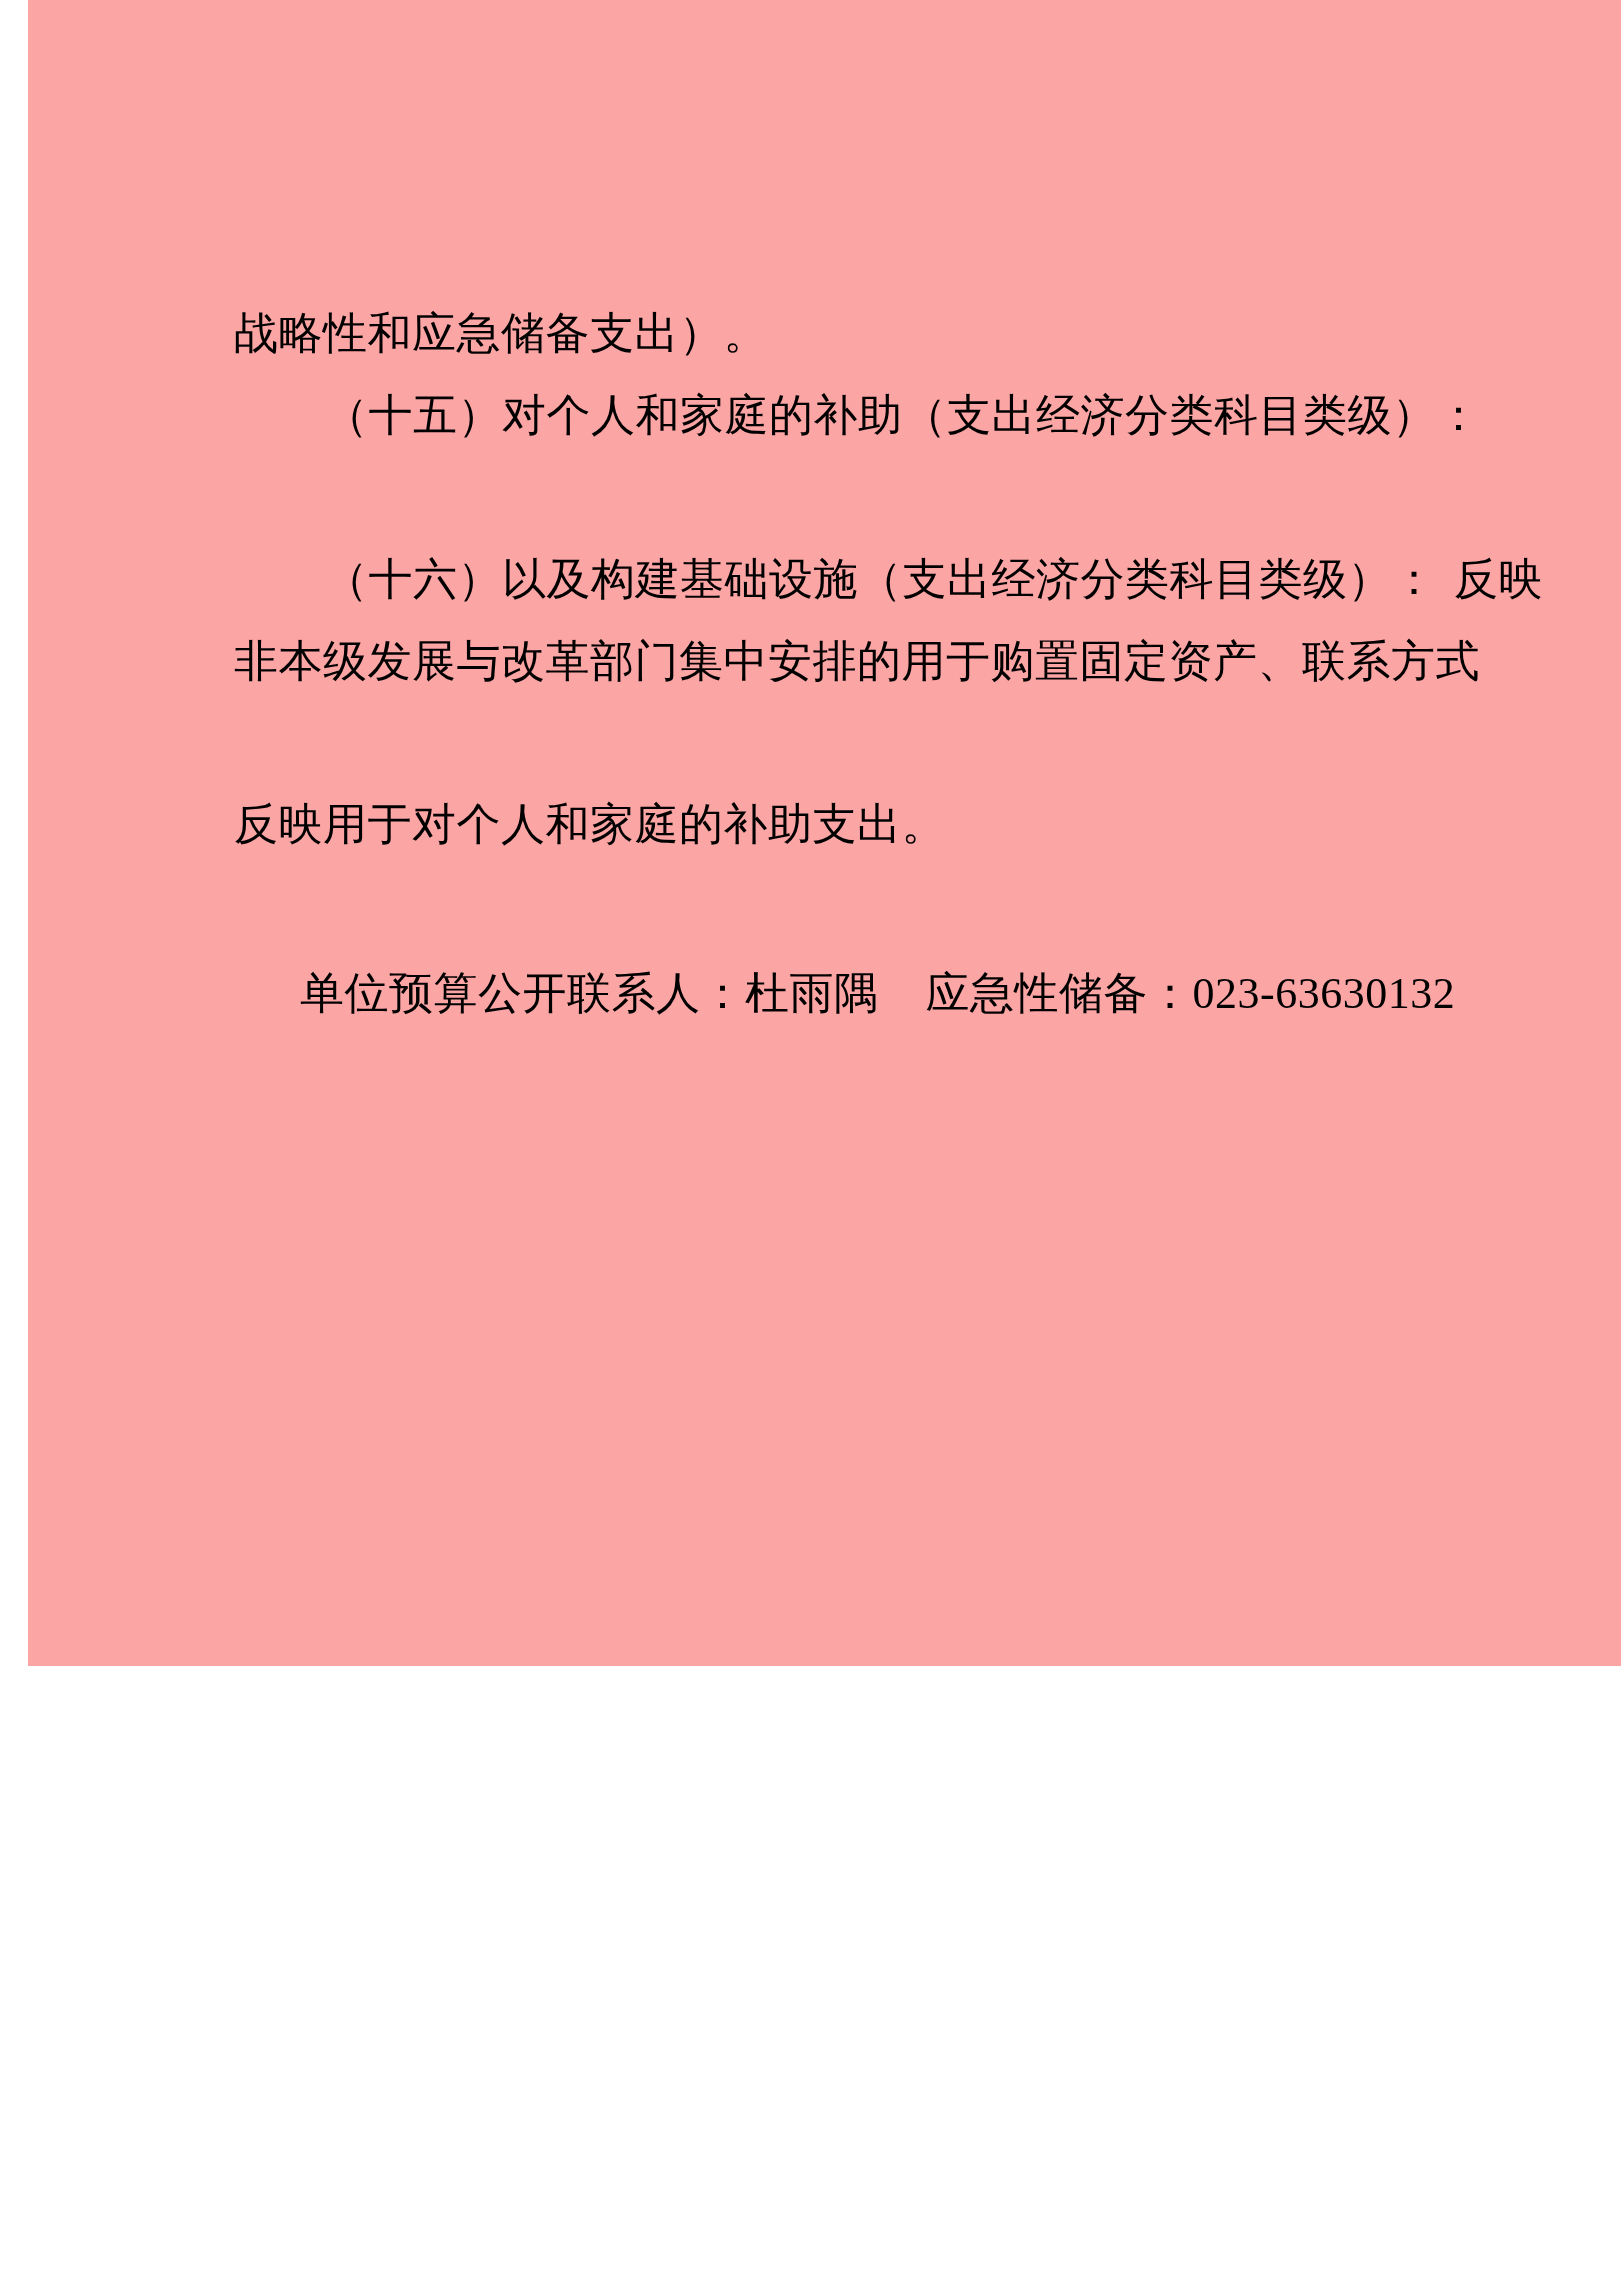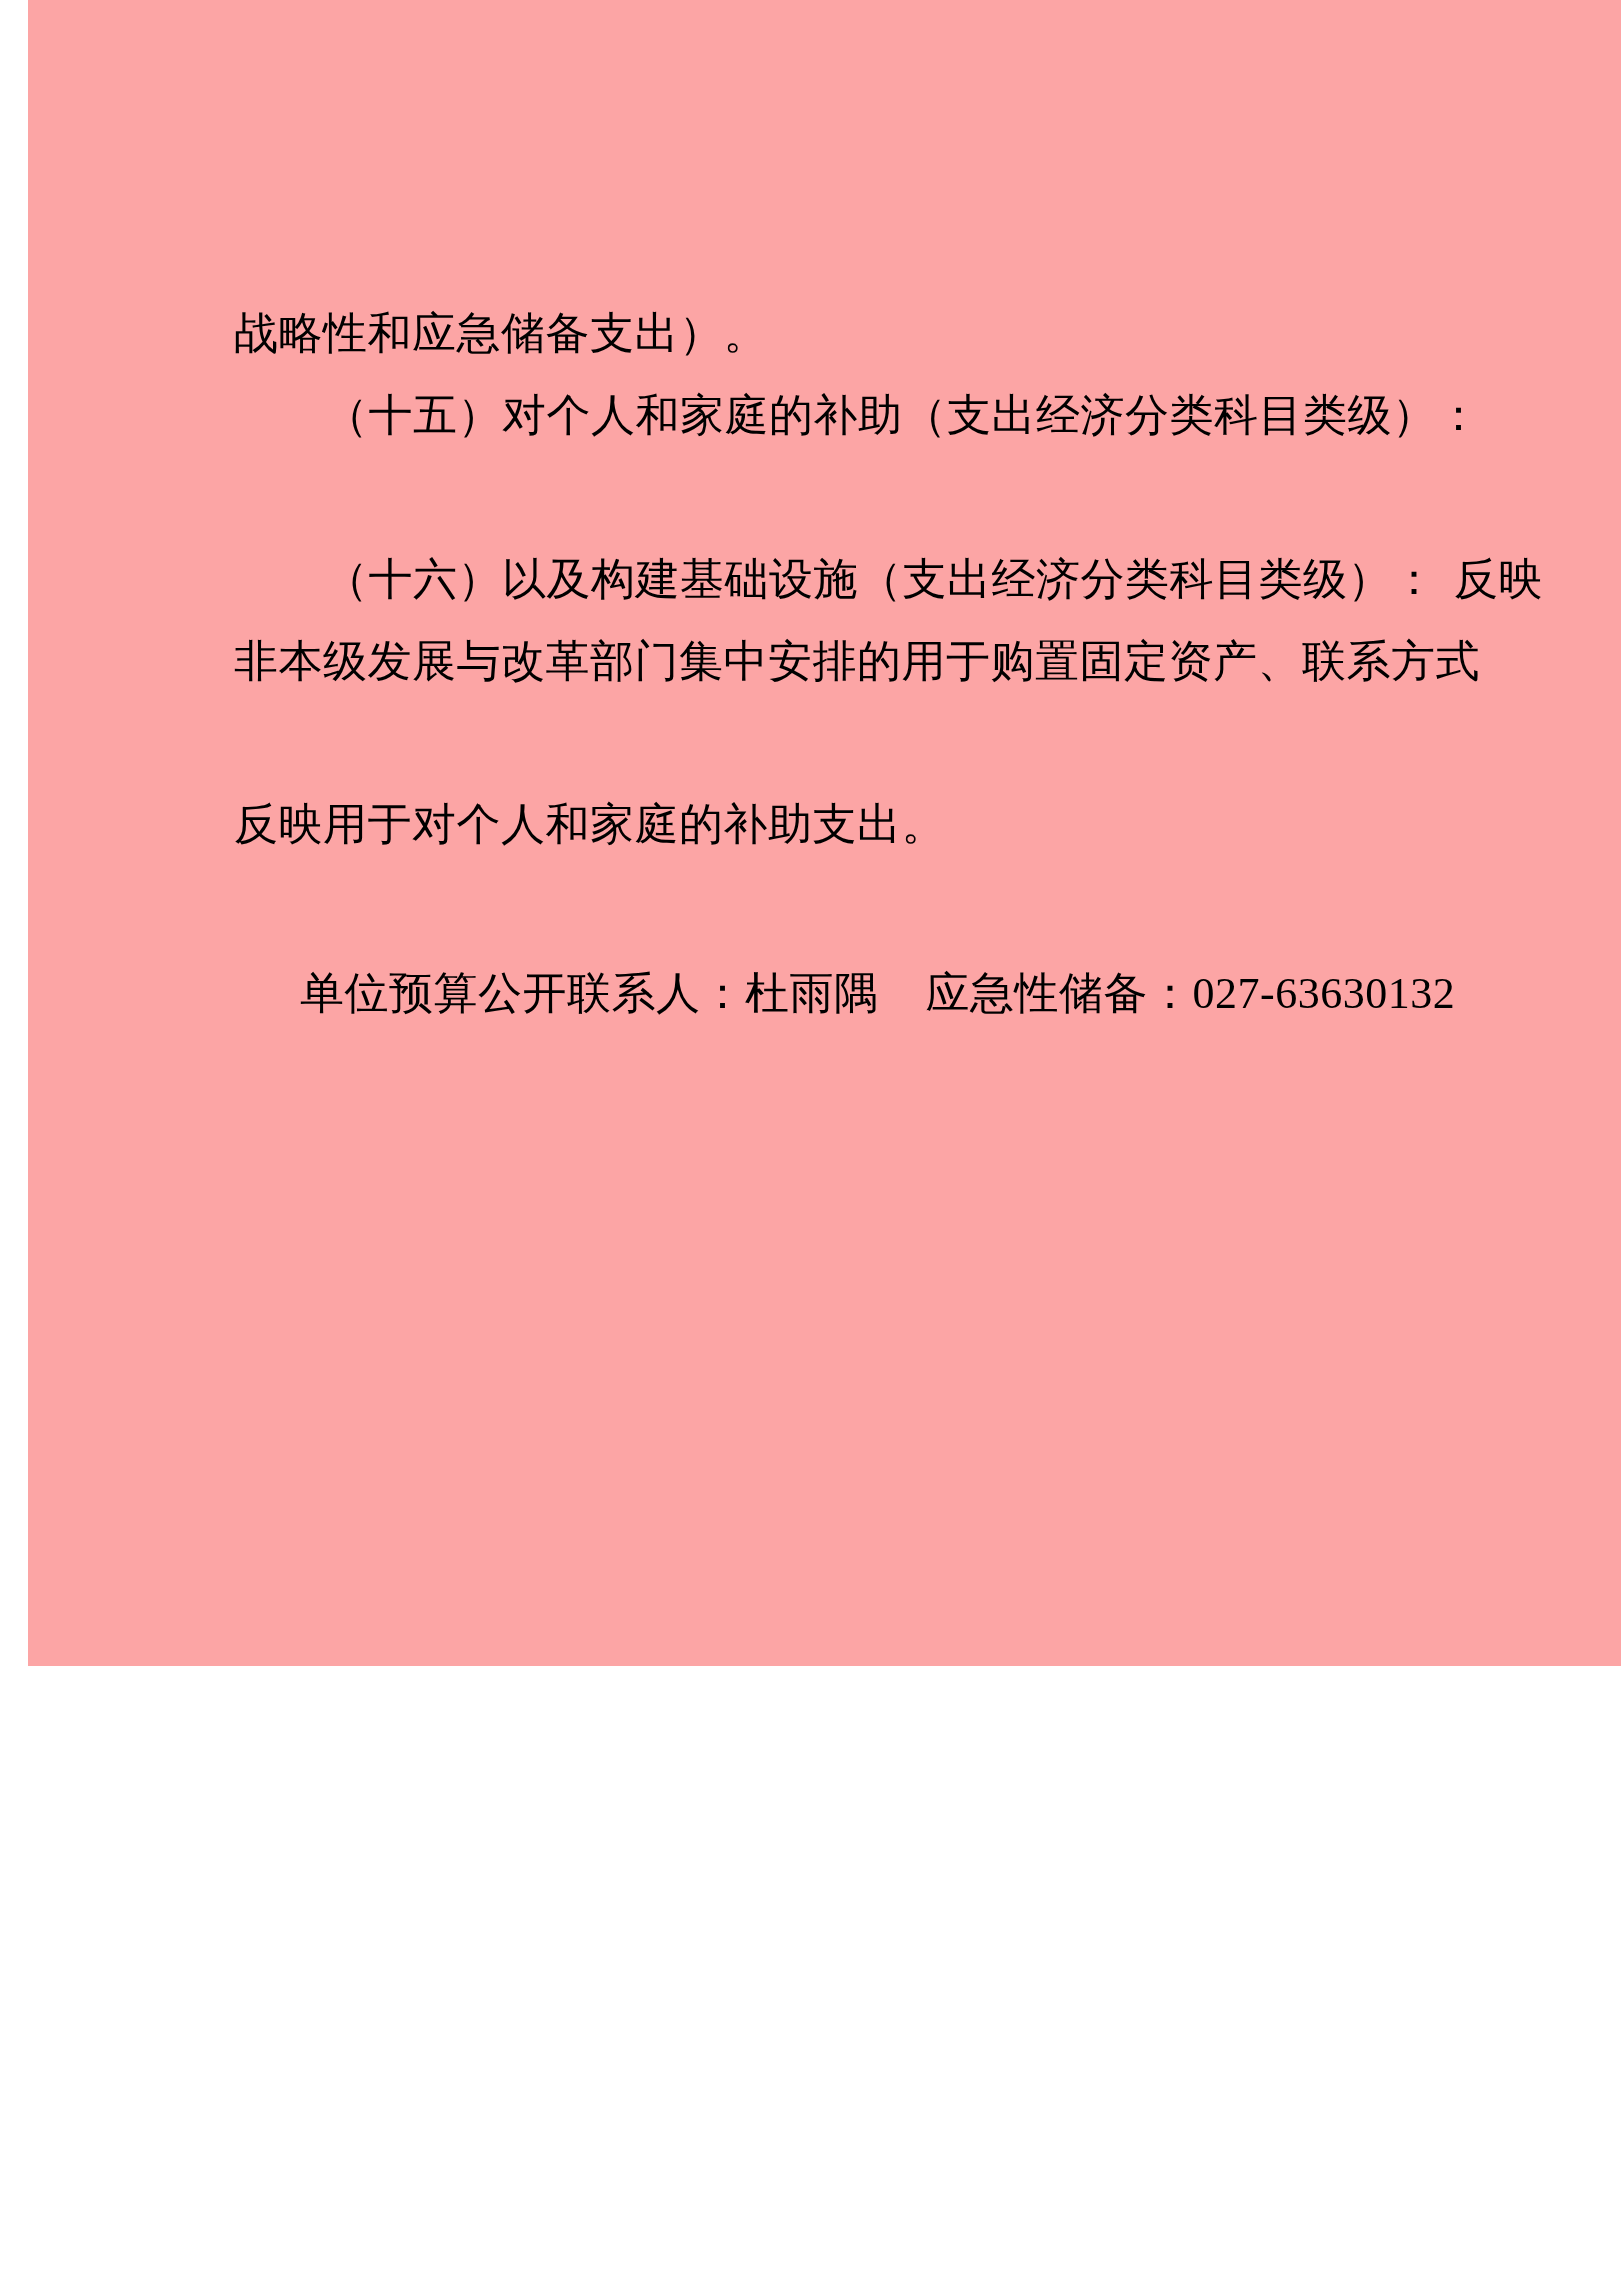--- a/index.html
+++ b/index.html
@@ -71,19 +71,19 @@
   <div class="line" style="top:632px">
     <span>非本级发展与改革部门集中安排的用于购置固定资产、联系方式</span>
   </div>
 
 
   <div class="line" style="top:795px">
     <span>反映用于对个人和家庭的补助支出。</span>
   </div>
 
   <div class="line contact-line" style="top:964px">
-    <span>单位预算公开联系人：</span><span>杜雨隅</span><span class="method-label">应急性储备：</span><span>027-63630132</span>
+    <span>单位预算公开联系人：</span><span>杜雨隅</span><span class="method-label">应急性储备：</span><span>023-63630132</span>
   </div>
 
   <div class="page-number">—7—</div>
 
 </div>
 
 
 </body></html>

